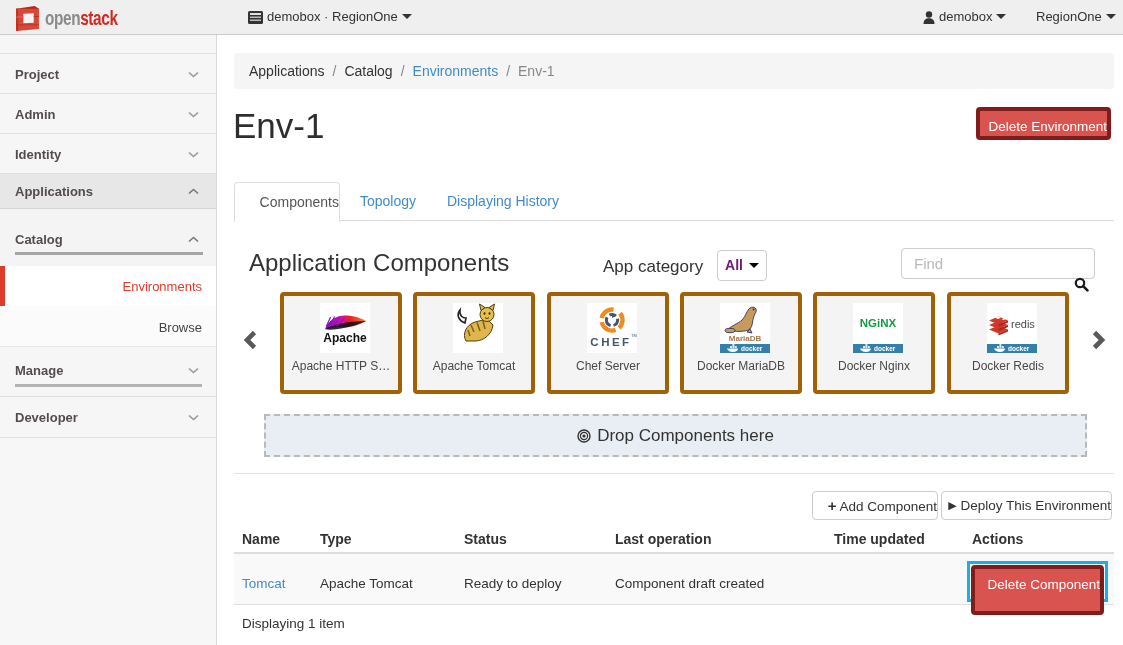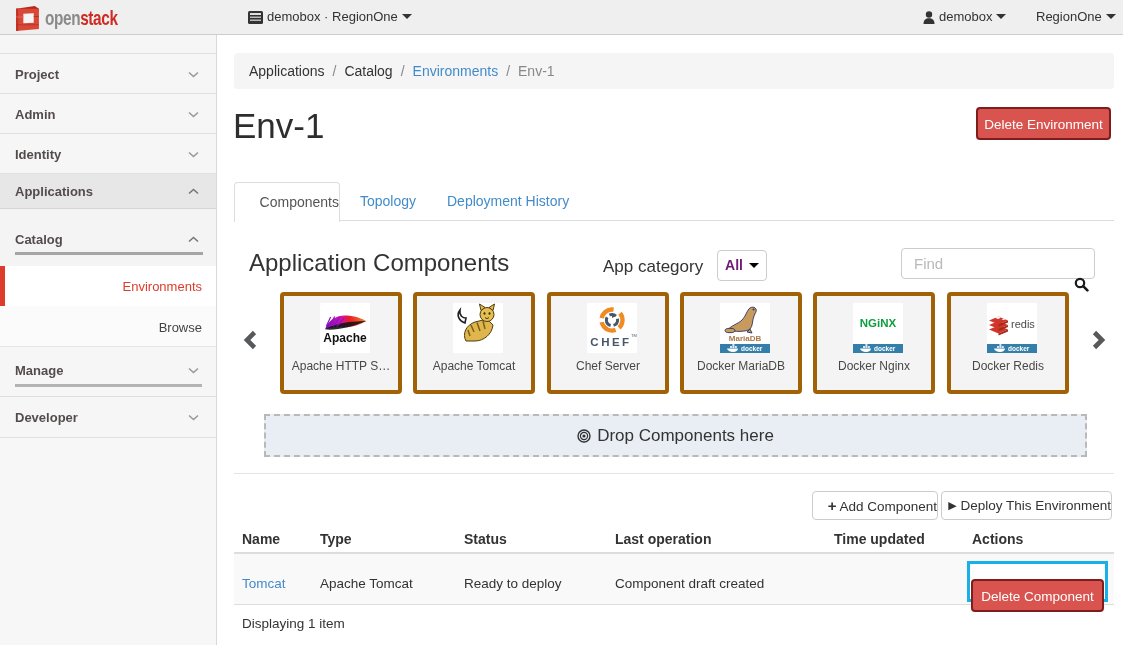--- a/index.html
+++ b/index.html
@@ -14,21 +14,21 @@
 .sitem{position:absolute;left:0;width:216px;background:#f6f6f6;border-bottom:1px solid #e0e0e0}
 .sitem .t{position:absolute;left:15px;top:50%;transform:translateY(-50%);font-size:13px;font-weight:bold;color:#544c4c}
 .sitem svg{position:absolute;right:17px;top:50%;margin-top:-3px}
 .subitem{position:absolute;left:0;width:216px;text-align:right}
 
 #crumb{position:absolute;left:234px;top:53px;width:880px;height:36px;background:#f5f5f5;border-radius:4px;font-size:14px;line-height:36px;padding-left:15px;color:#333}
 #crumb .sep{color:#888;padding:0 8px}
 #crumb .lnk{color:#428bca}
 #crumb .act{color:#888}
 #h1{position:absolute;left:233px;top:106px;font-size:35px;line-height:40px;color:#2e2e2e}
-.btn-danger{position:absolute;background:#d9534f;border:2px solid #7f1d1d;border-radius:4px;color:#fff;font-size:13.5px;text-align:center}
+.btn-danger{position:absolute;background:#d9534f;border:4px solid #7f1d1d;border-radius:4px;color:#fff;font-size:13.5px;text-align:right}
 #delenv{left:976px;top:107px;width:135px;height:33px;line-height:31px}
 #tabline{position:absolute;left:234px;top:220px;width:880px;height:1px;background:#ddd}
 #tabactive{position:absolute;left:234px;top:182px;width:106px;height:40px;background:#fff;border:1px solid #ddd;border-bottom:0;border-radius:4px 4px 0 0;z-index:2;font-size:14px;color:#555;text-align:right;line-height:38px}
 .tablnk{position:absolute;top:182px;height:39px;line-height:39px;font-size:14px;color:#428bca}
 #apphead{position:absolute;left:249px;top:248px;font-size:24px;line-height:29px;color:#333}
 #appcat{position:absolute;left:603px;top:257px;font-size:17px;line-height:19px;color:#333}
 #allbtn{position:absolute;left:717px;top:250px;width:50px;height:31px;background:#fff;border:1px solid #ccc;border-radius:4px;font-size:14px;font-weight:bold;color:#701a75;text-align:center;line-height:29px}
 #findbox{position:absolute;left:901px;top:248px;width:194px;height:31px;background:#fff;border:1px solid #ccc;border-radius:4px;font-size:15px;line-height:29px;color:#b9b9b9;padding-left:12px}
 #mag{position:absolute;left:1074px;top:277px}
 .arrow{position:absolute;top:330px}
@@ -39,21 +39,21 @@
 .dband svg{display:block}
 .img svg{display:block}
 #dropzone{position:absolute;left:264px;top:414px;width:823px;height:43px;background:#e9eef5;border:2px dashed #b9b9b9;border-radius:0;text-align:center;font-size:17px;line-height:39px;color:#333}
 #hr2{position:absolute;left:234px;top:473px;width:880px;height:1px;background:#e5e5e5}
 .btn-def{position:absolute;top:491px;height:29px;background:#fff;border:1px solid #ccc;border-radius:4px;font-size:13.5px;line-height:27px;color:#333;text-align:right}
 .th{position:absolute;top:531px;font-size:14px;font-weight:bold;color:#333;line-height:16px}
 #thline{position:absolute;left:234px;top:552px;width:880px;height:2px;background:#ddd}
 #trow{position:absolute;left:234px;top:554px;width:880px;height:51px;background:#f9f9f9;border-bottom:1px solid #ddd}
 .td{position:absolute;top:575px;font-size:13.5px;color:#333;line-height:17px}
 #cyan{position:absolute;left:967px;top:561px;width:141px;height:41px;border:3px solid #17b1e8;background:#fff}
-#delcomp{position:absolute;left:1px;top:15px;width:133px;height:33px;line-height:31px}
+#delcomp{position:absolute;left:1px;top:1px;width:133px;height:50px;line-height:31px}
 #disp{position:absolute;left:242px;top:616px;font-size:13.5px;color:#333}
 </style></head><body>
 
 <div id="nav"></div>
 <svg class="abs" style="left:14px;top:4px" width="27" height="27" viewBox="0 0 26 26">
   <polygon points="2,4.5 20,2 24,4.5 24,7 6,9" fill="#b7281c"></polygon>
   <polygon points="2,4.5 24,4.5 24,24 2,26" fill="#d94837"></polygon>
   <polygon points="2,4.5 4,4.5 4,26 2,26" fill="#c03225"></polygon>
   <polygon points="9,9.5 19,9 19,18 9,18.5" fill="#f4f4f4"></polygon>
   <rect x="2" y="12" width="7" height="1" fill="#e8695c" opacity=".8"></rect>
@@ -125,21 +125,21 @@
   </div>
 
 <div id="crumb">Applications<span class="sep">/</span>Catalog<span class="sep">/</span><span class="lnk">Environments</span><span class="sep">/</span><span class="act">Env-1</span></div>
 
 <div id="h1">Env-1</div>
 <div class="btn-danger" id="delenv">Delete Environment</div>
 
 <div id="tabline"></div>
 <div id="tabactive">Components</div>
 <div class="tablnk" style="left:360px">Topology</div>
-<div class="tablnk" style="left:447px">Deployment History</div>
+<div class="tablnk" style="left:447px">Displaying History</div>
 
 <div id="apphead">Application Components</div>
 <div id="appcat">App category</div>
 <div id="allbtn">All <span class="caret" style="border-top-color:#000;margin-left:2px"></span></div>
 <div id="findbox">Find</div>
 <svg id="mag" width="15" height="15" viewBox="0 0 15 15">
     <circle cx="6" cy="6" r="4.2" fill="none" stroke="#1a1a1a" stroke-width="2.2"></circle>
     <line x1="9.4" y1="9.4" x2="13.4" y2="13.4" stroke="#1a1a1a" stroke-width="2.6" stroke-linecap="round"></line>
   </svg>
 

